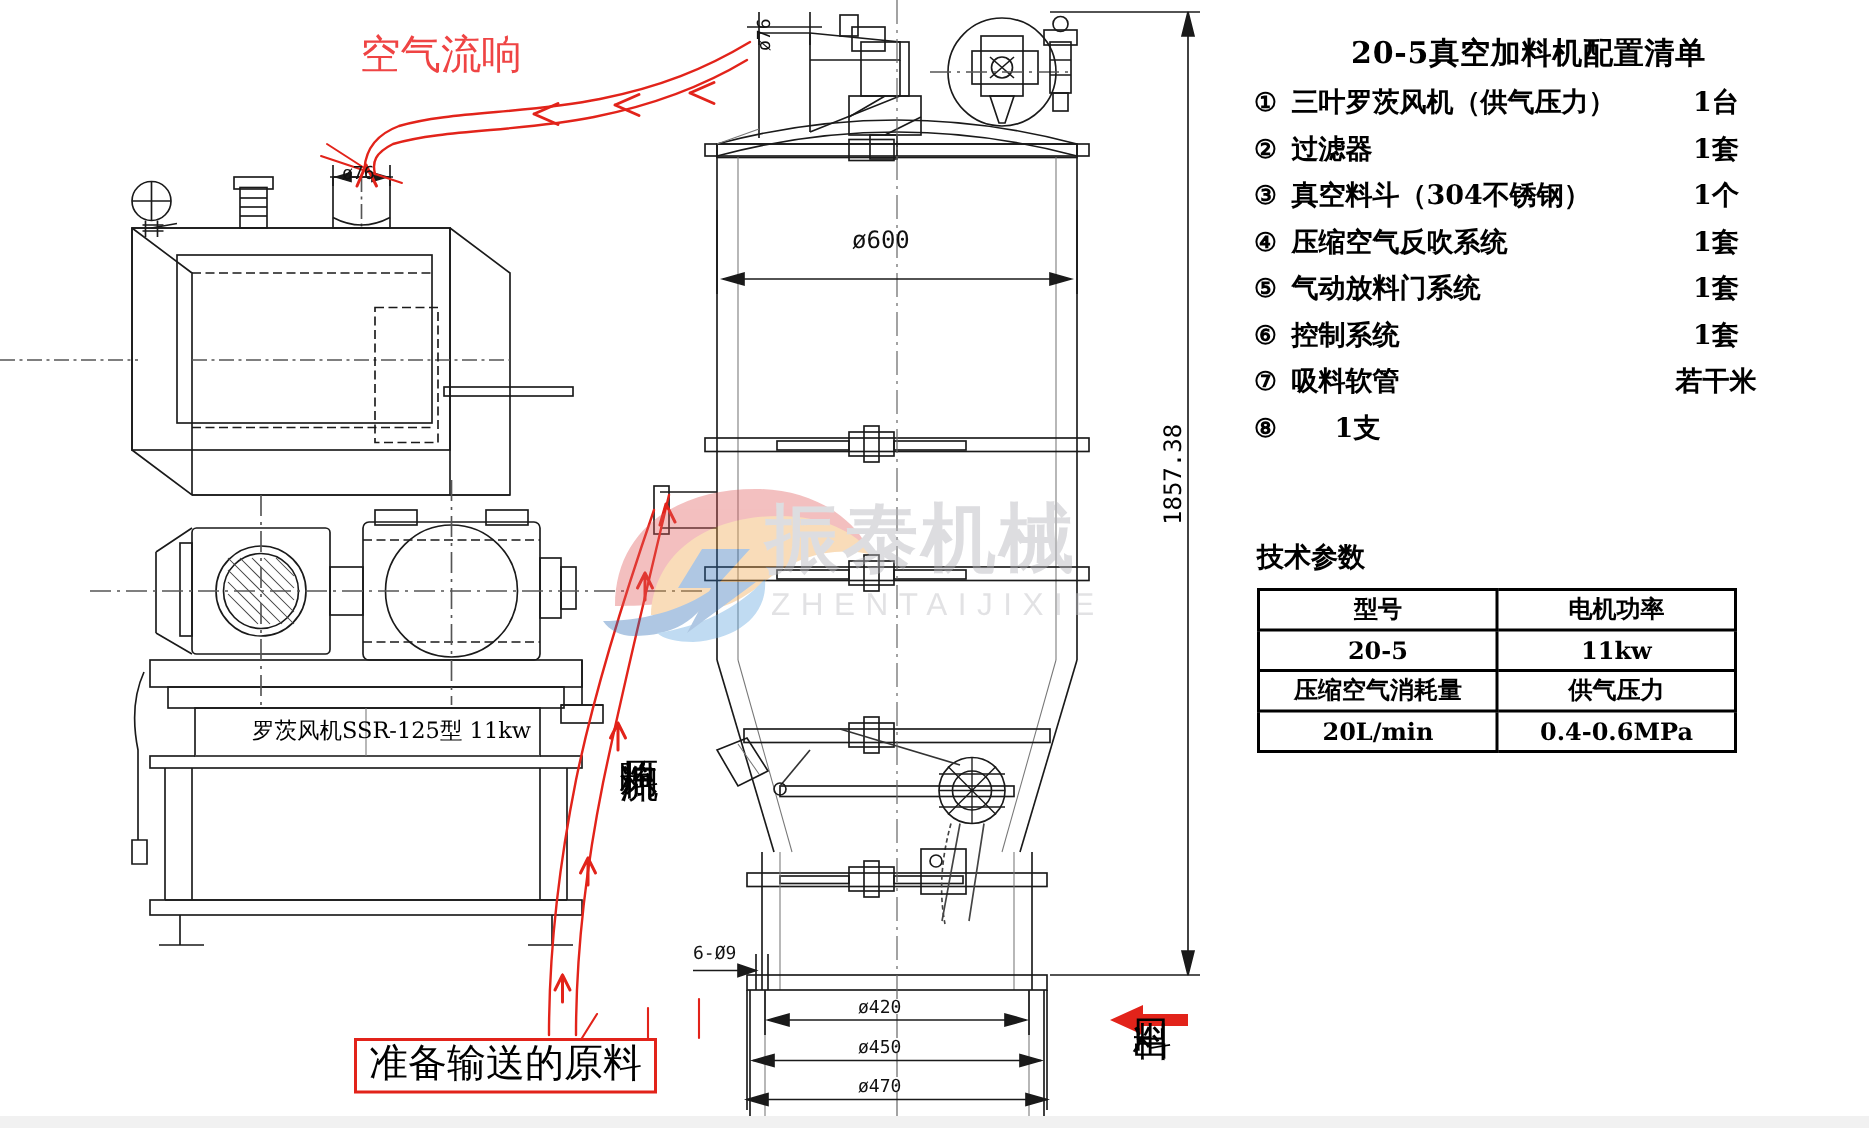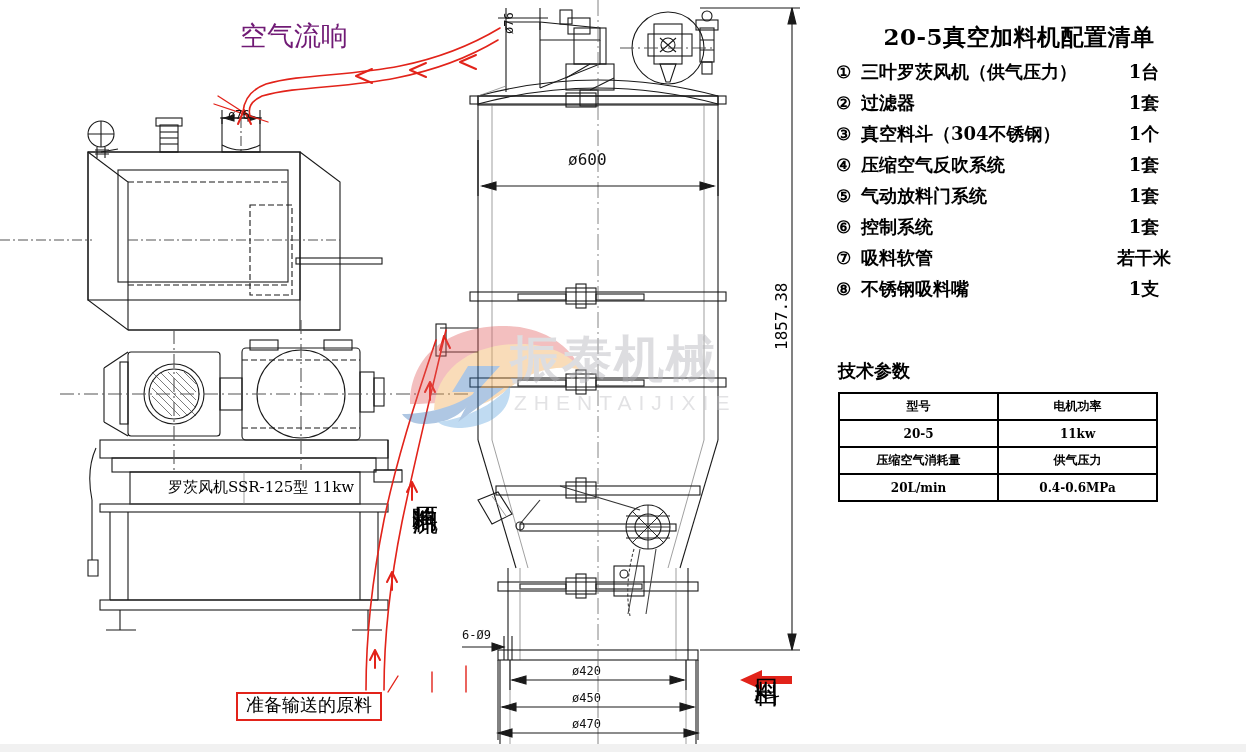--- a/index.html
+++ b/index.html
@@ -10,21 +10,21 @@
     color:#000;
   }
   #root{position:absolute;left:0;top:0;width:1246px;height:752px;}
   svg.layer{position:absolute;left:0;top:0;width:1246px;height:752px;}
   .txt{position:absolute;white-space:pre;}
 
   
   #spec-panel{position:absolute;left:836px;top:22px;width:400px;}
   #spec-title{
     font-family:"DejaVu Serif","Liberation Serif",serif;
-    font-weight:bold;font-size:23px;letter-spacing:.5px;
+    font-weight:bold;font-size:20px;letter-spacing:.5px;
     text-align:center;width:330px;margin-left:18px;
   }
   .spec-row{
     display:flex;align-items:baseline;
     font-family:"DejaVu Serif","Liberation Serif",serif;
     font-weight:bold;font-size:18px;margin-top:7px;
   }
   .spec-num{width:25px;flex:none;font-size:17px;}
   .spec-label{flex:1;}
   .spec-qty{width:88px;flex:none;text-align:center;padding-right:48px;}
@@ -35,59 +35,59 @@
     font-family:"DejaVu Serif","Liberation Serif",serif;
     font-weight:bold;font-size:18px;
   }
   #tech-table{
     position:absolute;left:838px;top:392px;width:320px;
     border-collapse:collapse;
     font-family:"DejaVu Serif","Liberation Serif",serif;
     font-weight:bold;
   }
   #tech-table td{
-    border:2px solid #000;text-align:center;height:25px;font-size:12px;
+    border:2px solid #000;text-align:center;height:25px;font-size:16px;
     padding:0 2px;
   }
   #tech-table td.wide{width:160px;}
   #note{
     position:absolute;left:834px;top:527px;
     font-family:"DejaVu Serif","Liberation Serif",serif;
     font-weight:bold;font-size:16px;white-space:nowrap;
   }
 
   
   .dim{
     font-family:"DejaVu Sans Mono","Liberation Mono",monospace;
     font-size:15px;color:#111;
   }
   .dim-sm{
     font-family:"DejaVu Sans Mono","Liberation Mono",monospace;
     font-size:12px;color:#111;
   }
   .cn-label{
     font-family:"DejaVu Serif","Liberation Serif",serif;
-    font-size:27px;color:#701a75;
+    font-size:27px;color:#ef4444;
   }
   .cn-vert{
     font-family:"DejaVu Serif","Liberation Serif",serif;
     font-size:26px;color:#000;
     writing-mode:vertical-rl;text-orientation:upright;line-height:1.02;
   }
   .rot90{transform:rotate(-90deg);transform-origin:0 0;}
   #blower-tag{
     position:absolute;left:138px;top:478px;
     font-family:"DejaVu Serif","Liberation Serif",serif;
     font-weight:normal;font-size:15px;white-space:nowrap;margin-left:30px;
   }
   #material-box{
     position:absolute;left:236px;top:692px;
     border:2px solid #e2231a;padding:2px 8px 4px 8px;
     font-family:"DejaVu Serif","Liberation Serif",serif;
-    font-size:18px;line-height:1.05;color:#000;background:#fff;
+    font-size:26px;line-height:1.05;color:#000;background:#fff;
   }
   #height-dim{
     position:absolute;left:772px;top:350px;
     font-family:"DejaVu Sans Mono","Liberation Mono",monospace;
     font-size:16px;
   }
   
   #watermark{
     position:absolute;left:392px;top:318px;width:420px;height:110px;
     opacity:.45;pointer-events:none;
@@ -437,21 +437,20 @@
           <span class="spec-label">控制系统</span>
           <span class="spec-qty">1套</span>
         </div>
         <div class="spec-row">
           <span class="spec-num">⑦</span>
           <span class="spec-label">吸料软管</span>
           <span class="spec-qty">若干米</span>
         </div>
         <div class="spec-row">
           <span class="spec-num">⑧</span>
-          <span class="spec-label">不锈钢吸料嘴</span>
           <span class="spec-qty">1支</span>
         </div>
       </div>
   </div>
 
   <div id="tech-title">技术参数</div>
   <table id="tech-table">
     <tbody id="tech-body">
         <tr>
           <td class="wide">型号</td>

